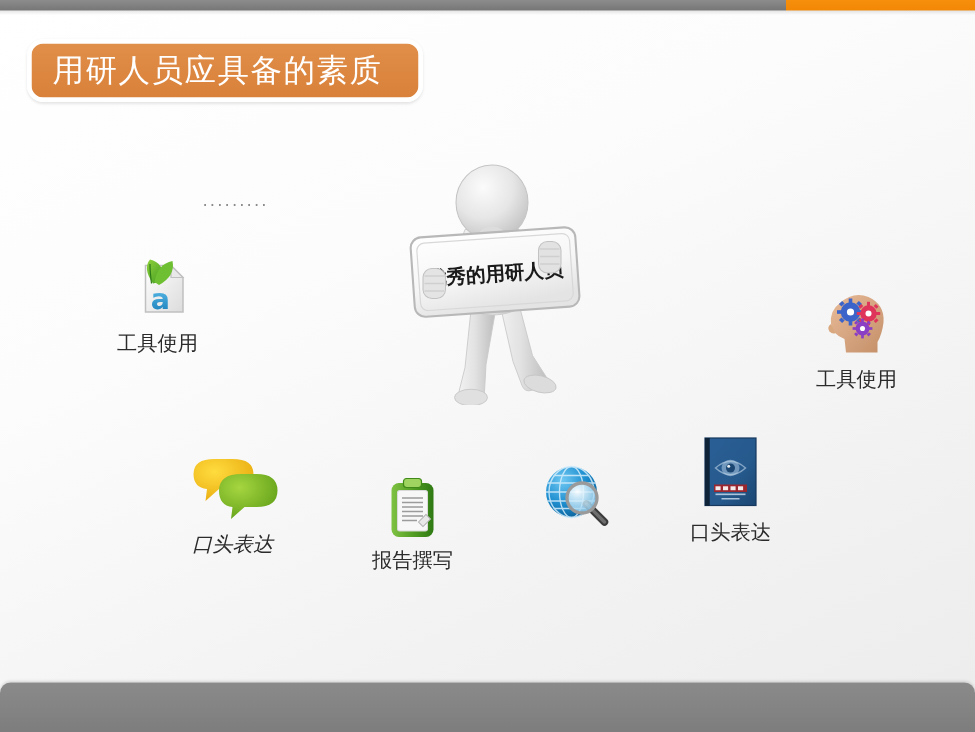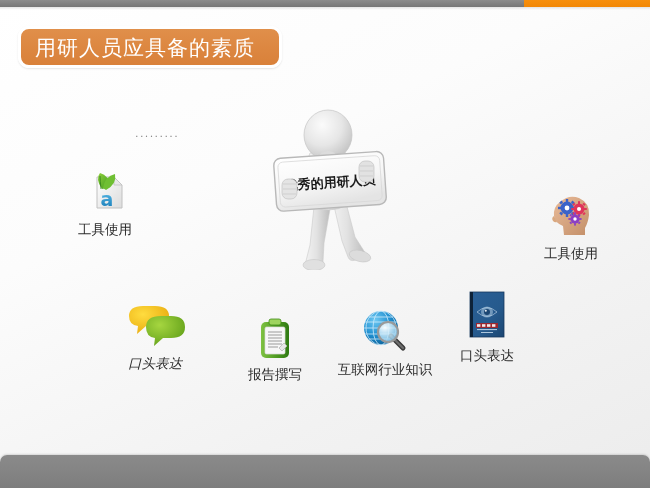--- a/index.html
+++ b/index.html
@@ -235,21 +235,20 @@
             <path d="M4 20 h34"></path>
             <path d="M5 26 h32"></path>
             <path d="M9 31 h24"></path>
             <path d="M9 9 h24"></path>
         </g>
         <line x1="31" y1="28" x2="43" y2="40" stroke="#3b3b3b" stroke-width="5" stroke-linecap="round"></line>
         <line x1="31" y1="28" x2="43" y2="40" stroke="#6e6e6e" stroke-width="2.2" stroke-linecap="round"></line>
         <circle cx="28" cy="24" r="10" fill="url(#gLens)" stroke="#9a9a9a" stroke-width="2.2"></circle>
       </svg>
     </div>
-    <span class="item-label">互联网行业知识</span>
   </div>
 
   <div class="item" id="item-theory">
     <div class="icon-wrap">
       <svg width="44" height="50" viewBox="0 0 44 50" xmlns="http://www.w3.org/2000/svg">
         <defs>
           <linearGradient id="gBook" x1="0" y1="0" x2="1" y2="1">
             <stop offset="0%" stop-color="#2a5f96"></stop>
               <stop offset="60%" stop-color="#265a8d"></stop>
             <stop offset="100%" stop-color="#1b4672"></stop>

